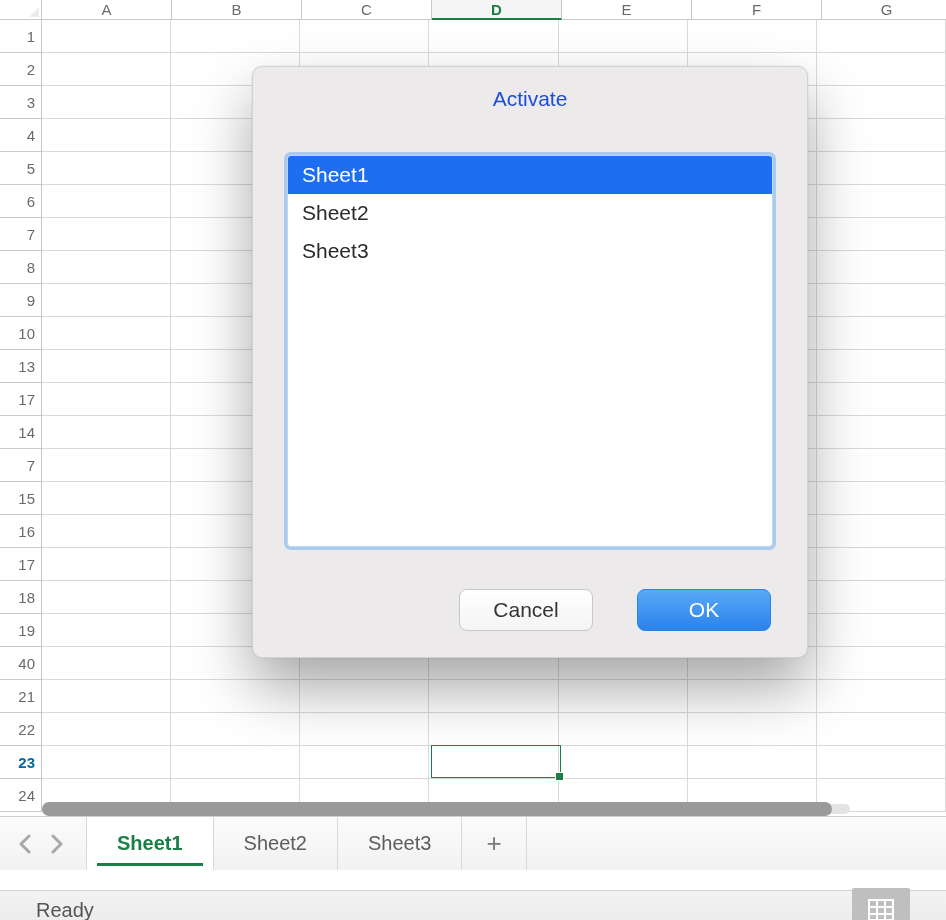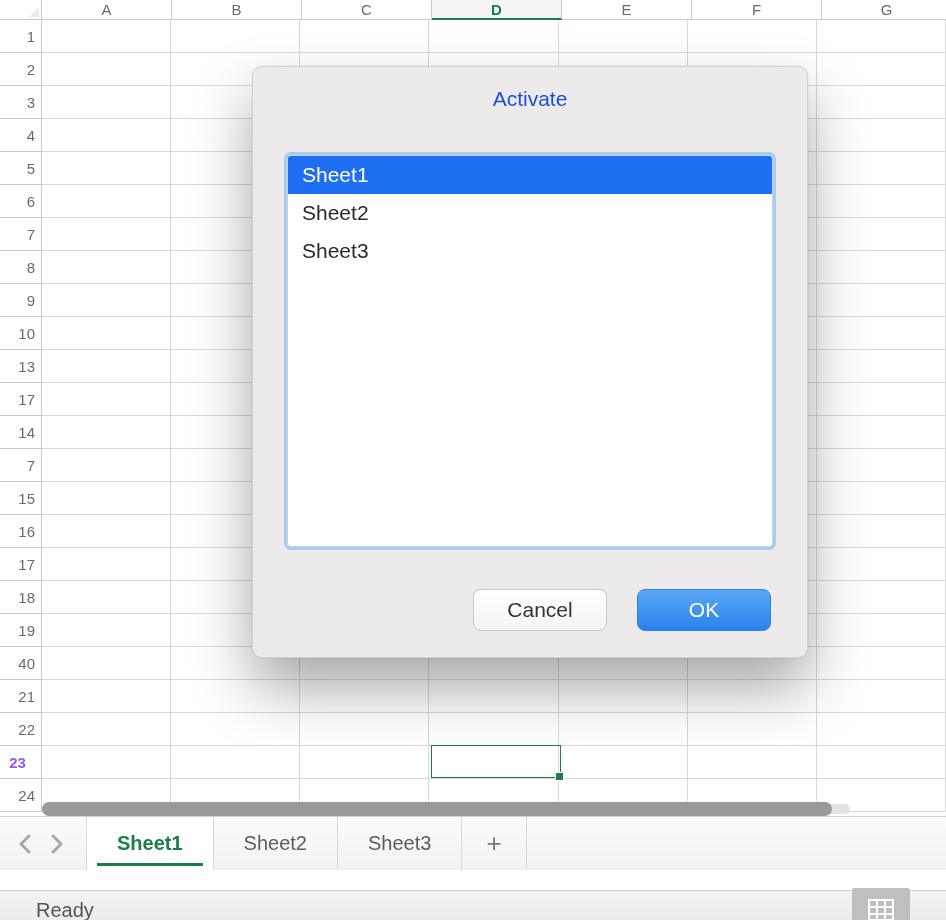--- a/index.html
+++ b/index.html
@@ -82,23 +82,22 @@
     border-right: 1px solid #c9c9c9;
     border-bottom: 1px solid #c9c9c9;
     font-size: 15px;
     color: #6a6a6a;
     text-align: right;
     padding-right: 6px;
     line-height: 33px;
     user-select: none;
   }
   .row-h.active {
-    color: #8b5cf6;
+    color: #0369a1;
     font-weight: 700;
-    text-align: center;
   }
 
   .cells {
     position: absolute;
     left: 42px;
     top: 0;
     right: 0;
   }
   .cell-row {
     display: flex;
@@ -268,21 +267,21 @@
   }
   .dlg-item.selected {
     background: #1d6ef0;
     color: #fff;
   }
   .dlg-buttons {
     position: absolute;
     right: 36px;
     bottom: 26px;
     display: flex;
-    gap: 30px;
+    gap: 44px;
   }
   .btn {
     min-width: 134px;
     height: 42px;
     border-radius: 8px;
     font-size: 21px;
     display: flex;
     align-items: center;
     justify-content: center;
     cursor: default;

